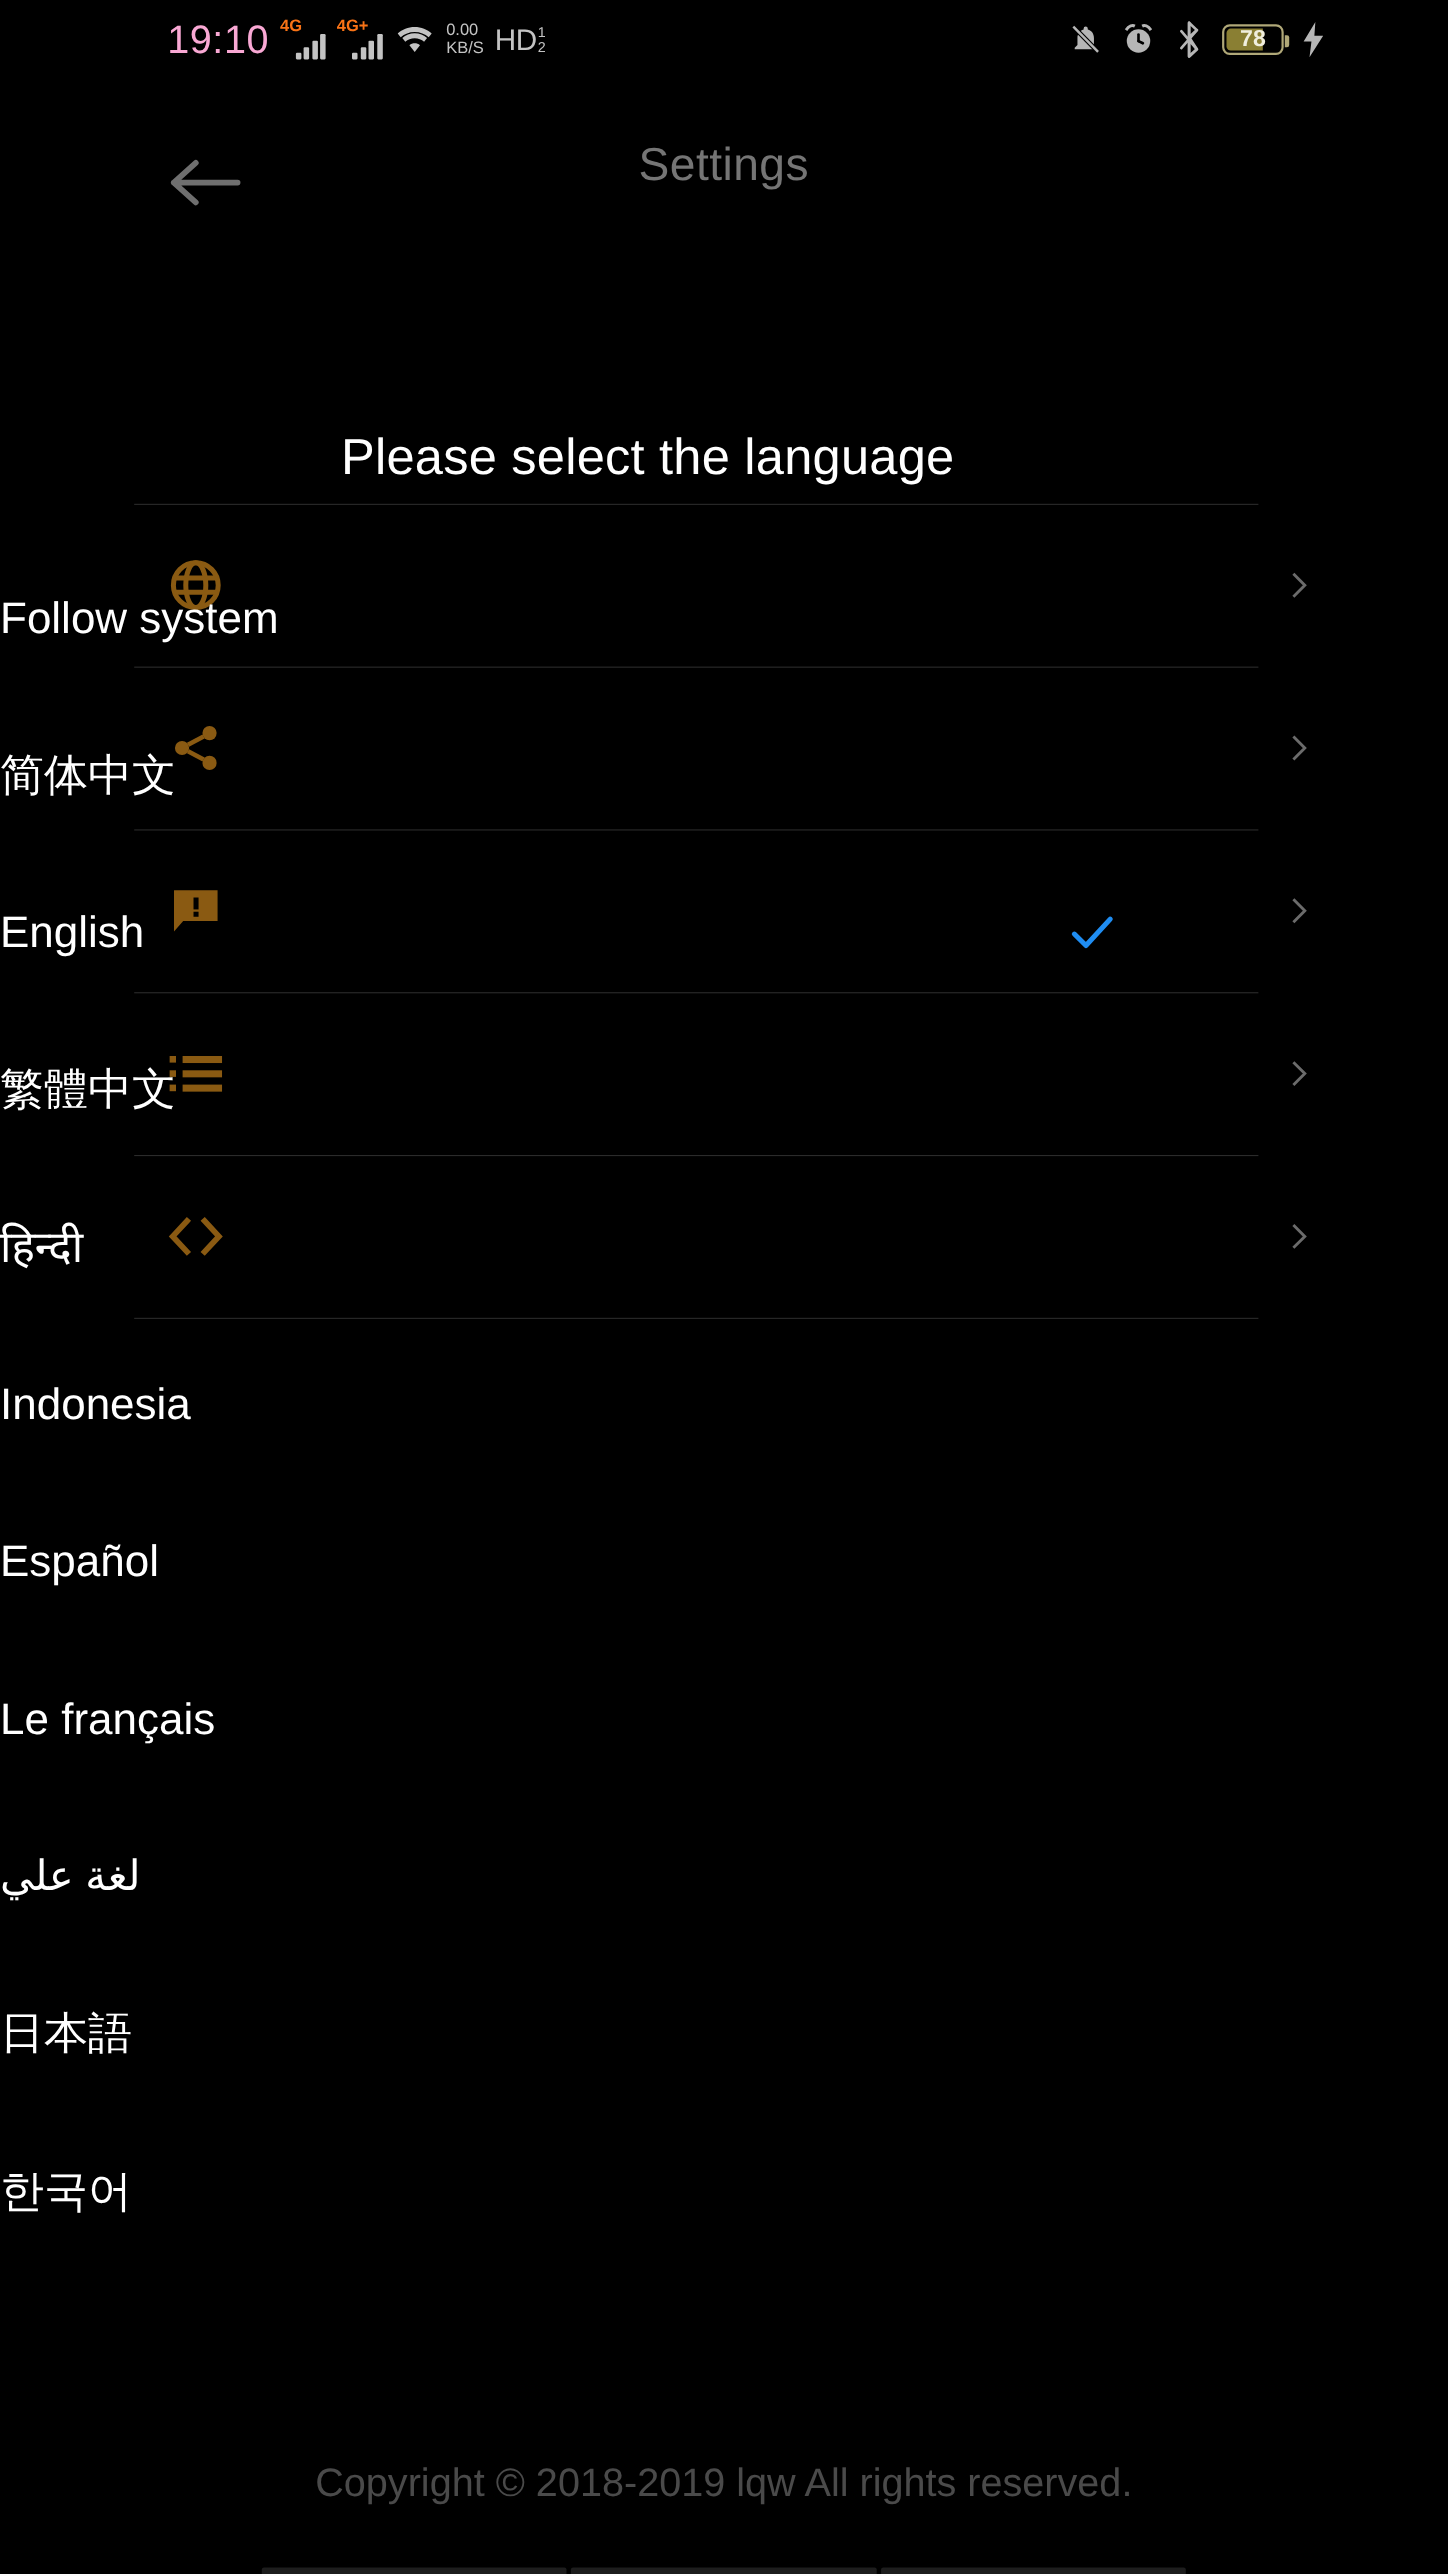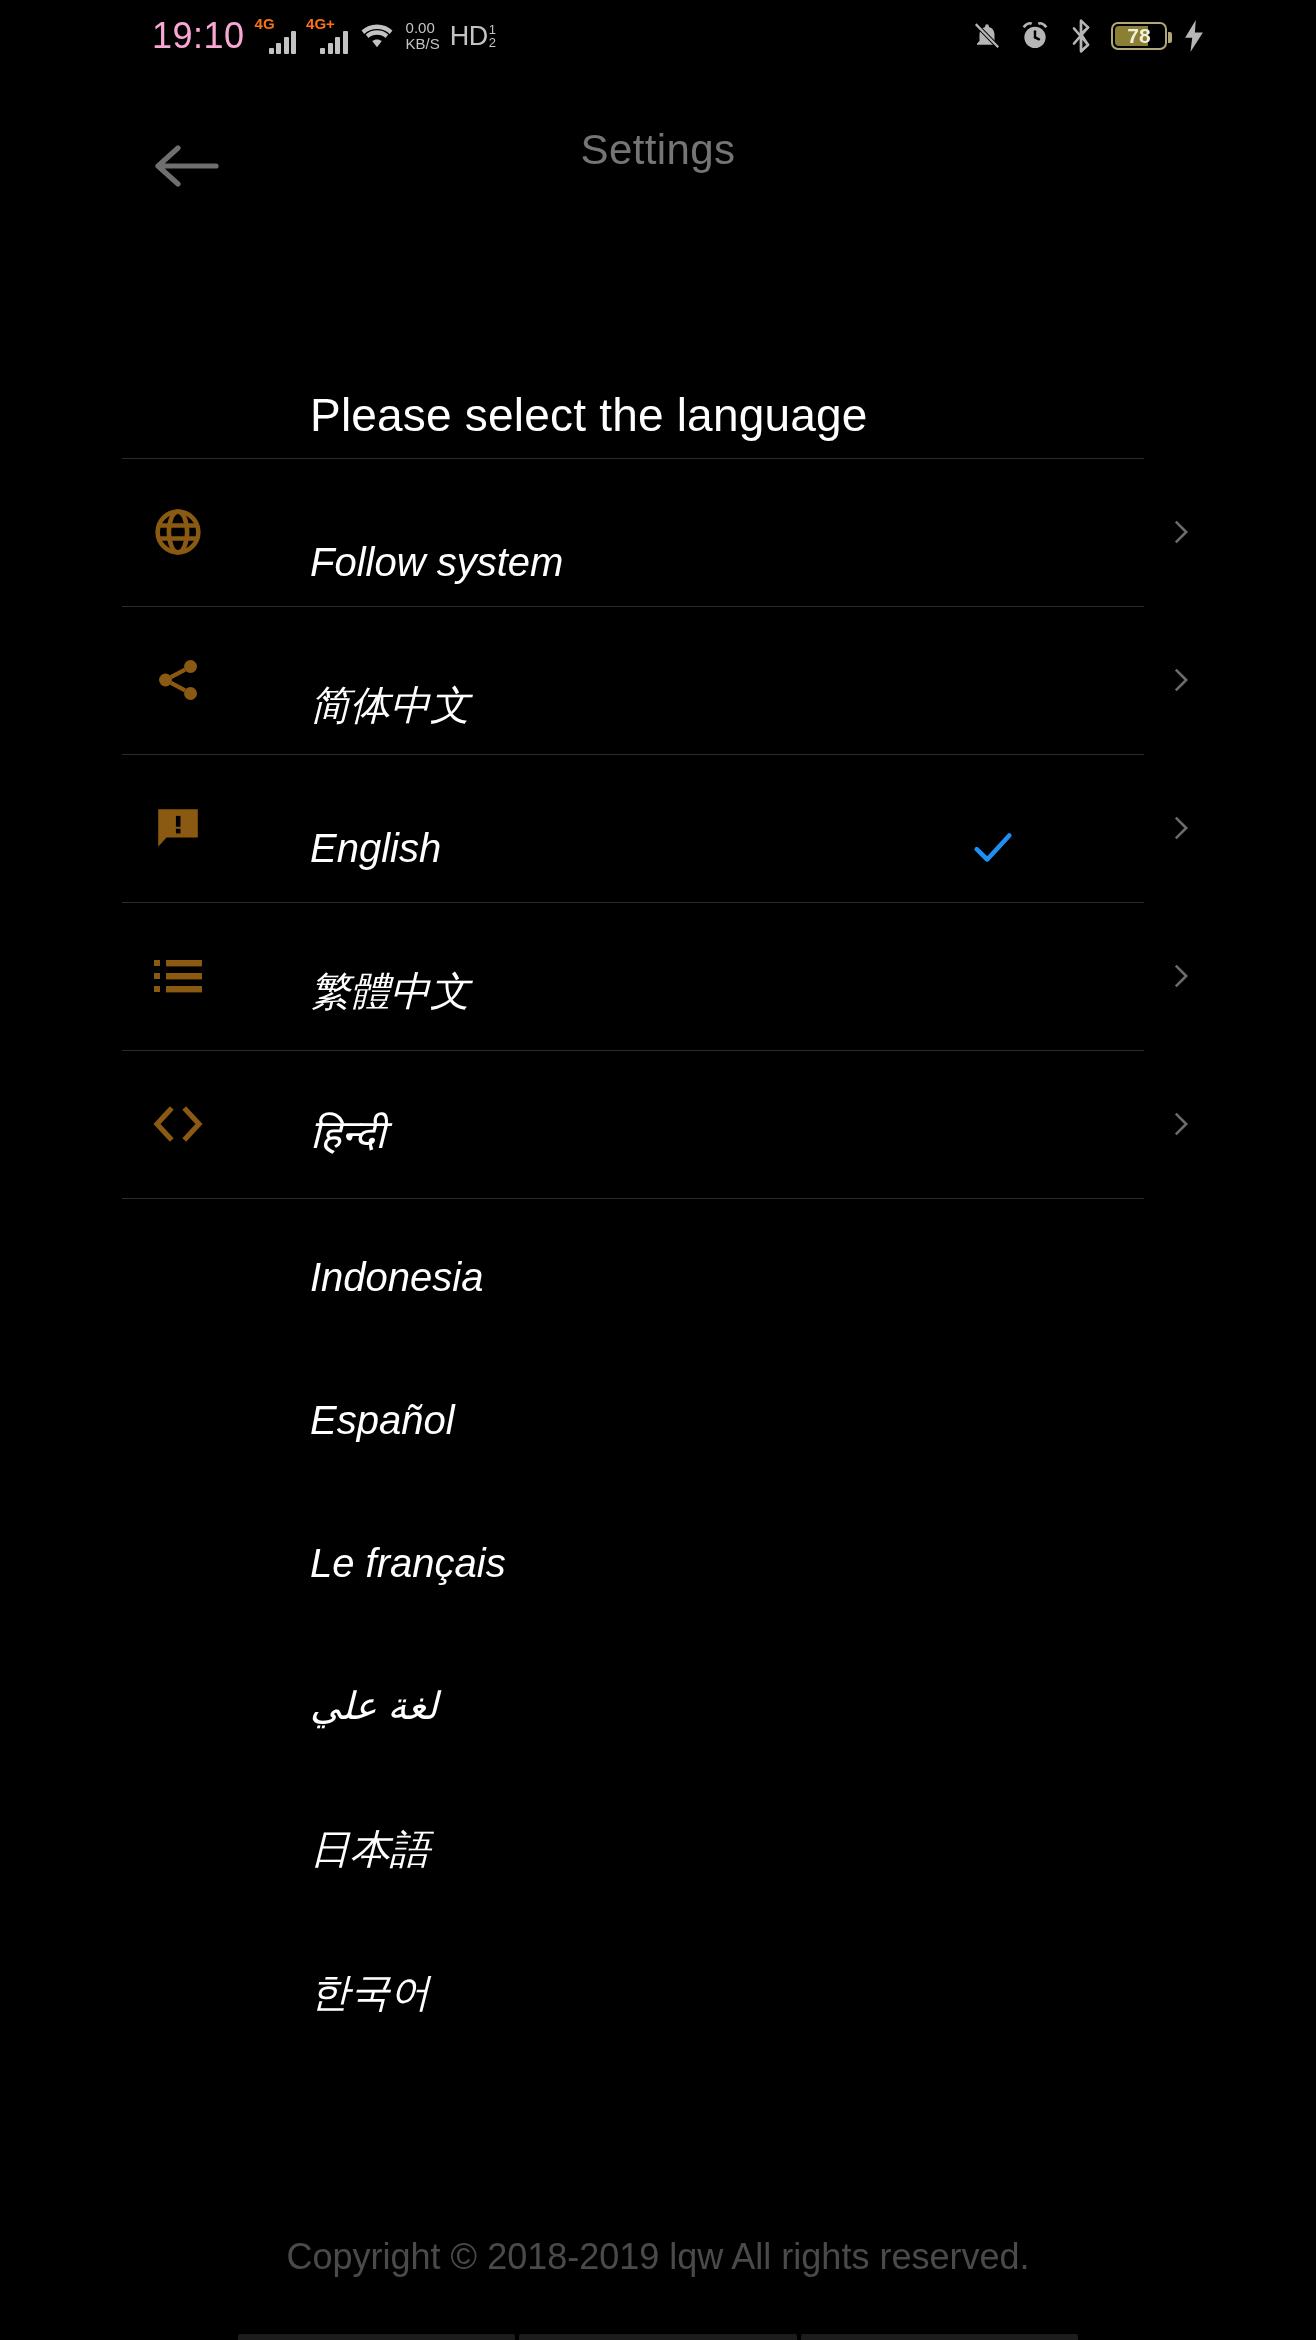--- a/index.html
+++ b/index.html
@@ -67,21 +67,21 @@
 
   
   .lang-panel{ position:absolute; top:330px; left:0; width:1316px; }
   .lang-heading{
     position:absolute; left:310px; top:58px;
     font-size:46px; color:#ffffff; letter-spacing:0.2px; white-space:nowrap;
   }
   .lang-list{ position:absolute; top:160px; left:0; width:1316px; }
   .lang-item{
     position:relative; height:143px; display:flex; align-items:center;
-    padding-left:310px; padding-right:230px; cursor:pointer;font-style:italic;
+    padding-right:230px; cursor:pointer;
   }
   .lang-label{ font-size:40px; color:#fff; white-space:nowrap; line-height:1; }
   .lang-label.rtl{ direction:rtl; font-size:38px; }
   .lang-check{
     position:absolute; right:300px; top:50%; transform:translateY(-50%);
     width:46px; height:46px; color:#1f8df2;
   }
 
   
   .copyright{

